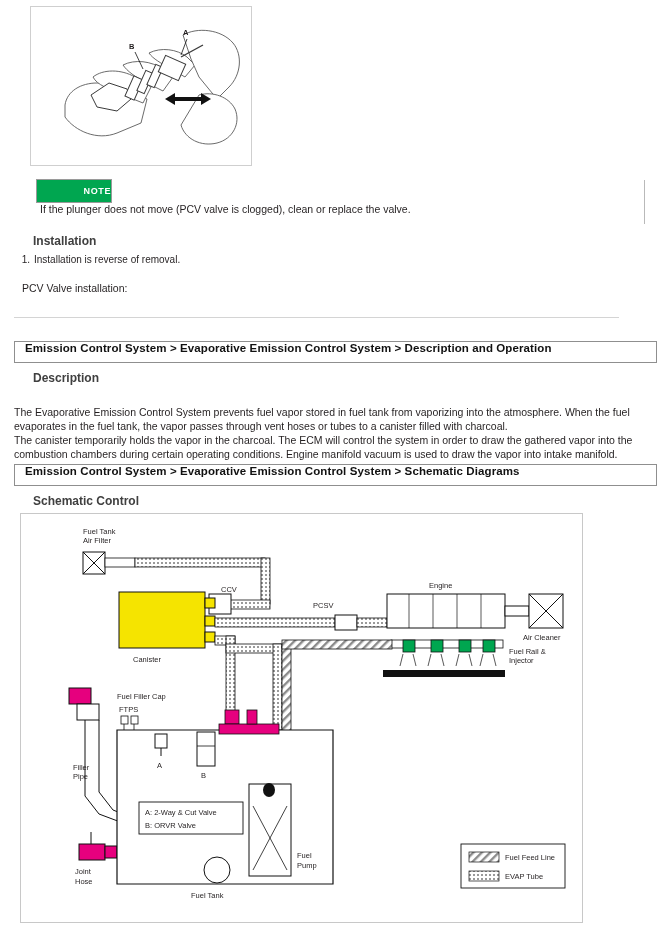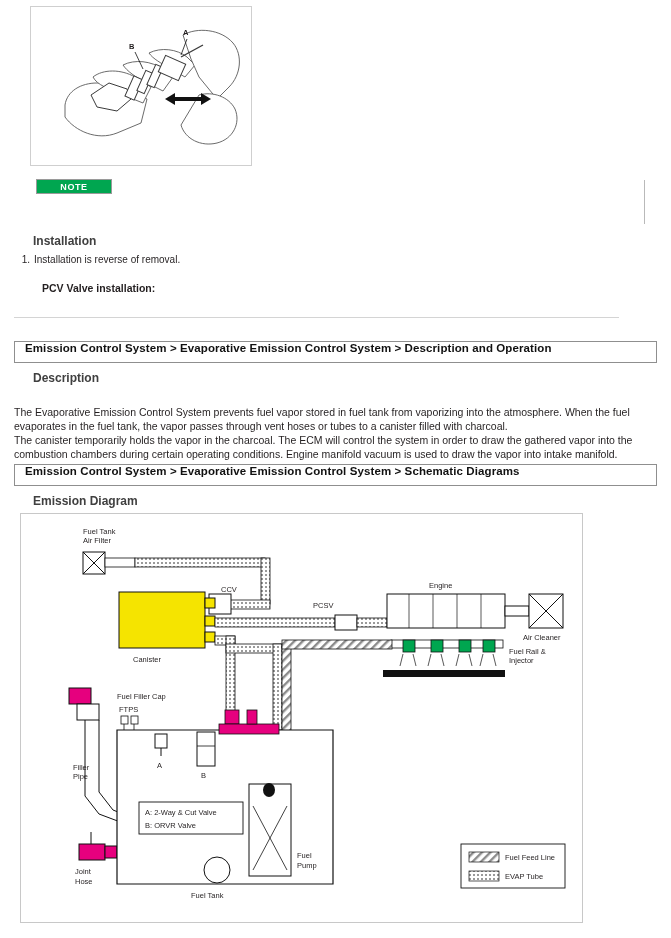--- a/index.html
+++ b/index.html
@@ -14,23 +14,23 @@
 
   
   .photo-box {
     position: absolute; left: 30px; top: 6px; width: 222px; height: 160px;
     border: 1px solid #cfcfcf; background: #fff;
   }
   .photo-box svg { display: block; }
 
   
   .note-badge {
-    position: absolute; left: 36px; top: 179px; width: 76px; height: 15px;
+    position: absolute; left: 36px; top: 179px; width: 76px; height: 24px;
     background: #00a650; border: 1px solid #9a9a9a;
-    display: flex; align-items: center; justify-content: center;
+    display: flex; align-items: center; justify-content: flex-end;
   }
   .note-badge span {
     color: #ffffff; font-size: 9px; font-weight: bold; letter-spacing: .6px;
   }
   .note-text {
     position: absolute; left: 40px; top: 203px; width: 590px;
     font-size: 10.5px; color: #231f20;
   }
   .right-rule {
     position: absolute; left: 644px; top: 180px; width: 1px; height: 44px;
@@ -41,21 +41,21 @@
   .sub-head {
     position: absolute; font-size: 12px; font-weight: bold; color: #404040;
   }
   #installation-heading { left: 33px; top: 234px; }
   .ol-item {
     position: absolute; left: 14px; top: 254px; width: 600px;
     font-size: 10px; color: #231f20;
   }
   .ol-item .num { display: inline-block; width: 16px; text-align: right; margin-right: 4px; }
   .spec-title {
-    position: absolute; left: 42px; top: 282px; font-size: 10.5px; font-weight: bold;
+    position: absolute; left: 22px; top: 282px; font-size: 10.5px; font-weight: normal;
   }
   .spec-value {
     position: absolute; left: 30px; top: 295px; font-size: 10.5px;
   }
   .hr-light {
     position: absolute; left: 14px; width: 605px; height: 1px; background: #d4d4d4;
   }
   #rule-1 { top: 317px; }
 
   
@@ -127,20 +127,21 @@
       <line x1="104" y1="45" x2="112" y2="62" stroke="#111" stroke-width="0.8"></line>
       <text class="caption-b" x="98" y="42" font-size="8">B</text>
       <line x1="156" y1="32" x2="150" y2="48" stroke="#111" stroke-width="0.8"></line>
       <text class="caption-b" x="152" y="28" font-size="8">A</text>
     </svg>
   </div>
 
   <div class="note-badge">
     <span>NOTE</span>
   </div>
+  <div class="note-text">If the plunger does not move (PCV valve is clogged), clean or replace the valve.</div>
   <div class="right-rule"></div>
 
   <div class="sub-head" id="installation-heading">Installation</div>
   <div class="ol-item">
     <span class="num">1.</span><span>Installation is reverse of removal.</span>
   </div>
   <div class="spec-title">PCV Valve installation:</div>
   <div class="hr-light" id="rule-1"></div>
 
   <div class="crumb" id="crumb-1">
@@ -148,21 +149,21 @@
   </div>
 
   <div class="sub-head" id="description-heading">Description</div>
   <div class="body-text" id="description-body" style="white-space: pre-line;">The Evaporative Emission Control System prevents fuel vapor stored in fuel tank from vaporizing into the atmosphere. When the fuel evaporates in the fuel tank, the vapor passes through vent hoses or tubes to a canister filled with charcoal.
 The canister temporarily holds the vapor in the charcoal. The ECM will control the system in order to draw the gathered vapor into the combustion chambers during certain operating conditions. Engine manifold vacuum is used to draw the vapor into intake manifold.</div>
 
   <div class="crumb" id="crumb-2">
     <span>Emission Control System &gt; Evaporative Emission Control System &gt; Schematic Diagrams</span>
   </div>
 
-  <div class="sub-head" id="schematic-heading">Emission Diagram</div>
+  <div class="sub-head" id="schematic-heading">Schematic Control</div>
 
   <div class="diagram-frame">
     <svg width="561" height="408" viewBox="0 0 561 408" xmlns="http://www.w3.org/2000/svg">
       <defs>
         <pattern id="hatchFeed" width="6" height="6" patternUnits="userSpaceOnUse" patternTransform="rotate(45)">
           <rect width="6" height="6" fill="#ffffff"></rect>
           <rect width="2.4" height="6" fill="#8c8c8c"></rect>
         </pattern>
         <pattern id="hatchEvap" width="4" height="4" patternUnits="userSpaceOnUse">
           <rect width="4" height="4" fill="#ffffff"></rect>

